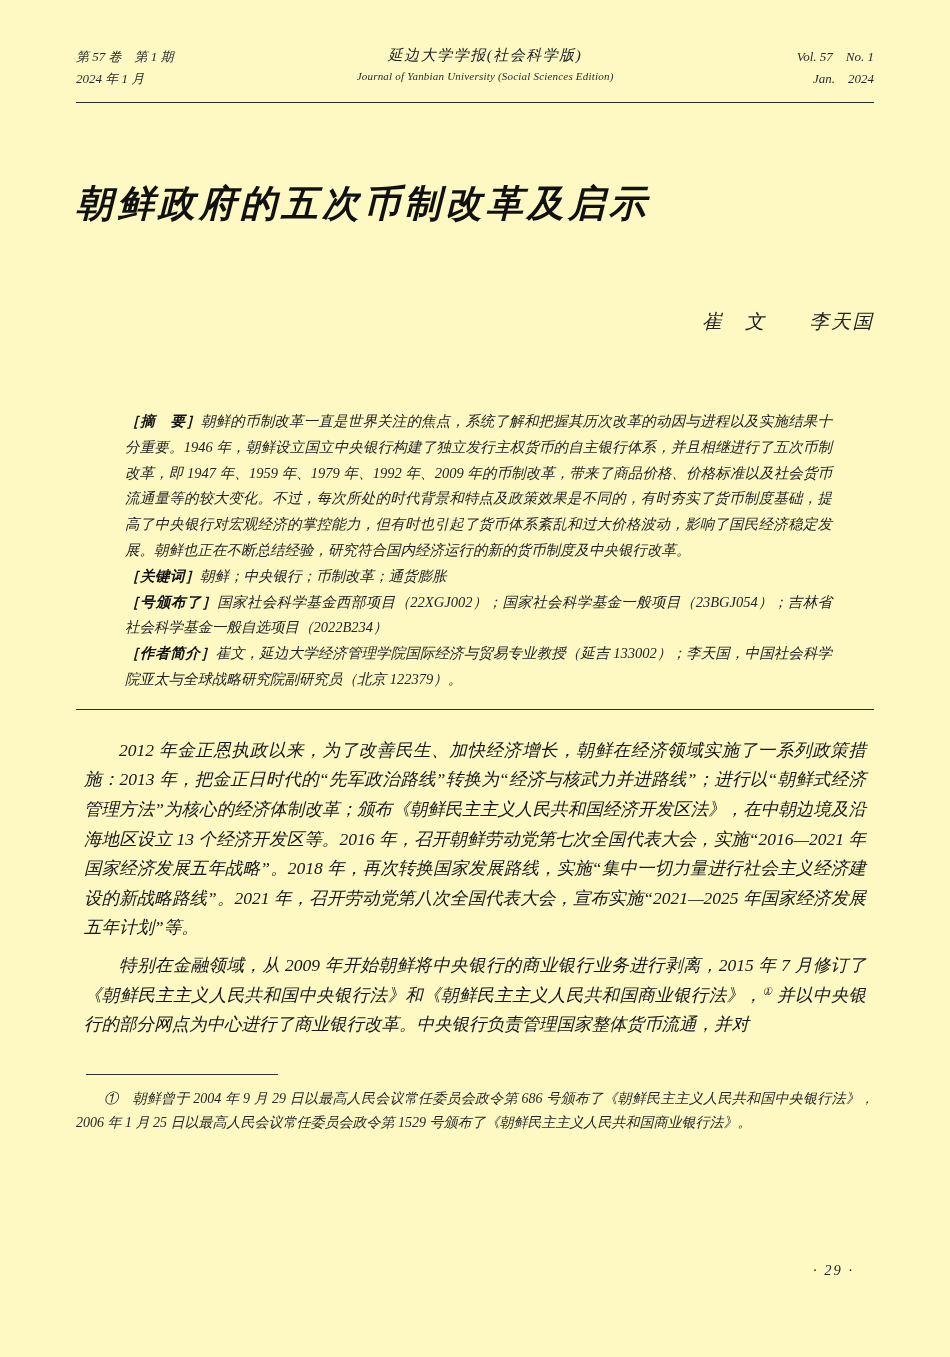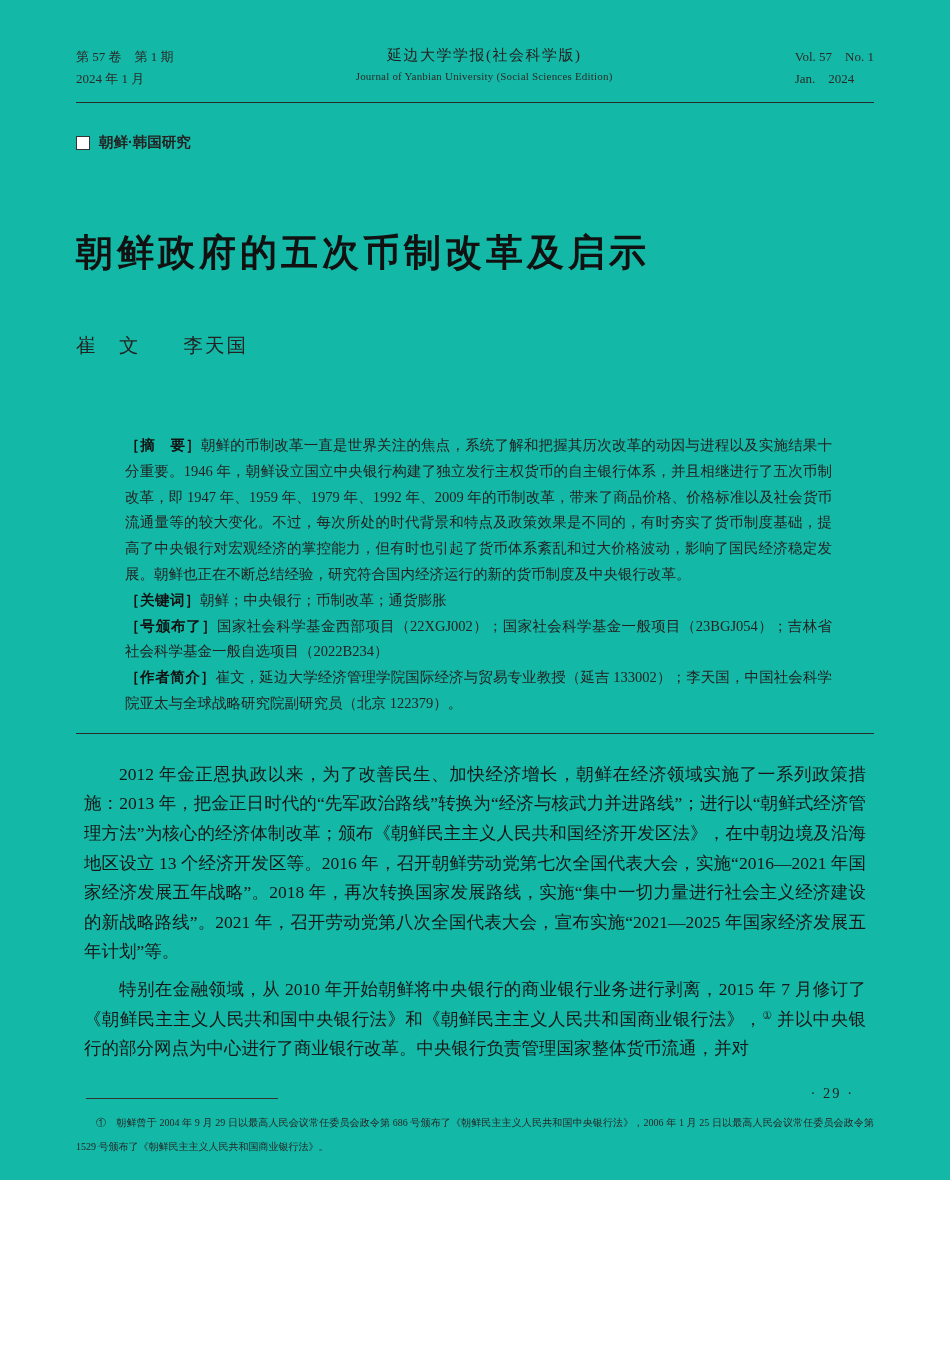--- a/index.html
+++ b/index.html
@@ -1,53 +1,53 @@
 <!DOCTYPE html>
 <html><head>
 <meta charset="utf-8">
 <style>
   html,body{margin:0;padding:0;background:#ffffff;}
   .page{
-    position:relative;width:950px;height:1180px;background:#14b8a6;color:#1b1b1b;
-    font-family:"Liberation Serif","DejaVu Serif",serif;overflow:hidden;
+    position:relative;width:950px;height:1357px;background:#fef9c3;color:#1b1b1b;
+    font-family:"Liberation Serif","DejaVu Serif",serif;overflow:hidden;font-style:italic;
   }
   .content{padding:46px 76px 0 76px;}
 
   
   .journal-header{display:flex;justify-content:space-between;align-items:flex-start;
     border-bottom:1.5px solid #2a2a2a;padding-bottom:12px;}
   .jh-side{font-size:13px;line-height:22px;color:#2a2a2a;white-space:nowrap;}
-  .jh-right{}
+  .jh-right{text-align:right;}
   .jh-center{text-align:center;flex:1;}
   .jh-cn{font-size:15px;letter-spacing:1.5px;color:#222;}
   .jh-en{font-size:11px;margin-top:5px;letter-spacing:.2px;color:#2a2a2a;}
 
   
   .section-row{margin-top:30px;display:flex;align-items:center;
     font-family:"Liberation Sans","DejaVu Sans",sans-serif;font-weight:700;font-size:14.5px;color:#222;}
   .square{width:12px;height:12px;border:1.6px solid #333;margin-right:9px;display:inline-block;background:#fff;}
 
   
   .article-title{margin-top:76px;text-align:left;font-size:37px;font-weight:700;letter-spacing:4px;color:#111;}
-  .authors{margin-top:54px;text-align:left;font-size:19.5px;letter-spacing:2px;color:#222;}
+  .authors{margin-top:79px;text-align:right;font-size:19.5px;letter-spacing:2px;color:#222;}
 
   
   .meta-block{margin:74px 42px 0 49px;font-size:14.5px;line-height:25.8px;text-align:justify;color:#222;}
   .meta-item{margin:0;}
   .meta-label{font-family:"Liberation Sans","DejaVu Sans",sans-serif;font-weight:700;letter-spacing:.5px;color:#111;}
   .divider{border:none;border-top:1.5px solid #2a2a2a;margin:16px 0 0 0;}
 
   
   .body-text{margin-top:26px;font-size:17.5px;line-height:29.6px;text-align:justify;color:#161616;}
   .body-text p{text-indent:2em;margin:8px;}
   sup.fnref{font-size:11px;vertical-align:6px;line-height:0;}
 
   
   .footnote-sep{width:192px;border:none;border-top:1.2px solid #333;margin:34px 0 0 10px;}
-  .footnote{margin-top:12px;font-size:10px;line-height:24.5px;text-align:justify;color:#262626;}
+  .footnote{margin-top:12px;font-size:14px;line-height:24.5px;text-align:justify;color:#262626;}
   .footnote p{text-indent:2em;margin:0;}
 
   
   .page-number{position:absolute;right:96px;bottom:78px;font-size:14.5px;letter-spacing:2px;color:#222;text-align:center;}
 </style>
 </head>
 <body>
 
 <div class="page">
   <div class="content">
@@ -60,40 +60,36 @@
       <div class="jh-center">
         <div class="jh-cn">延边大学学报(社会科学版)</div>
         <div class="jh-en">Journal of Yanbian University (Social Sciences Edition)</div>
       </div>
       <div class="jh-side jh-right">
         <div>Vol. 57　No. 1</div>
         <div>Jan.　2024</div>
       </div>
     </div>
 
-    <div class="section-row">
-      <span class="square"></span>
-      <span>朝鲜·韩国研究</span>
-    </div>
 
     <h1 class="article-title">朝鲜政府的五次币制改革及启示</h1>
     <div class="authors">崔　文　　李天国</div>
 
     <div class="meta-block">
       <p class="meta-item"><span class="meta-label">［摘　要］</span><span>朝鲜的币制改革一直是世界关注的焦点，系统了解和把握其历次改革的动因与进程以及实施结果十分重要。1946 年，朝鲜设立国立中央银行构建了独立发行主权货币的自主银行体系，并且相继进行了五次币制改革，即 1947 年、1959 年、1979 年、1992 年、2009 年的币制改革，带来了商品价格、价格标准以及社会货币流通量等的较大变化。不过，每次所处的时代背景和特点及政策效果是不同的，有时夯实了货币制度基础，提高了中央银行对宏观经济的掌控能力，但有时也引起了货币体系紊乱和过大价格波动，影响了国民经济稳定发展。朝鲜也正在不断总结经验，研究符合国内经济运行的新的货币制度及中央银行改革。</span></p>
       <p class="meta-item"><span class="meta-label">［关键词］</span><span>朝鲜；中央银行；币制改革；通货膨胀</span></p>
       <p class="meta-item"><span class="meta-label">［号颁布了］</span><span>国家社会科学基金西部项目（22XGJ002）；国家社会科学基金一般项目（23BGJ054）；吉林省社会科学基金一般自选项目（2022B234）</span></p>
       <p class="meta-item"><span class="meta-label">［作者简介］</span><span>崔文，延边大学经济管理学院国际经济与贸易专业教授（延吉 133002）；李天国，中国社会科学院亚太与全球战略研究院副研究员（北京 122379）。</span></p>
     </div>
 
     <hr class="divider">
 
     <div class="body-text">
       <p>2012 年金正恩执政以来，为了改善民生、加快经济增长，朝鲜在经济领域实施了一系列政策措施：2013 年，把金正日时代的“先军政治路线”转换为“经济与核武力并进路线”；进行以“朝鲜式经济管理方法”为核心的经济体制改革；颁布《朝鲜民主主义人民共和国经济开发区法》，在中朝边境及沿海地区设立 13 个经济开发区等。2016 年，召开朝鲜劳动党第七次全国代表大会，实施“2016—2021 年国家经济发展五年战略”。2018 年，再次转换国家发展路线，实施“集中一切力量进行社会主义经济建设的新战略路线”。2021 年，召开劳动党第八次全国代表大会，宣布实施“2021—2025 年国家经济发展五年计划”等。</p>
-      <p><span>特别在金融领域，从 2010 年开始朝鲜将中央银行的商业银行业务进行剥离，2015 年 7 月修订了《朝鲜民主主义人民共和国中央银行法》和《朝鲜民主主义人民共和国商业银行法》，</span><sup class="fnref">①</sup><span> 并以中央银行的部分网点为中心进行了商业银行改革。中央银行负责管理国家整体货币流通，并对</span></p>
+      <p><span>特别在金融领域，从 2009 年开始朝鲜将中央银行的商业银行业务进行剥离，2015 年 7 月修订了《朝鲜民主主义人民共和国中央银行法》和《朝鲜民主主义人民共和国商业银行法》，</span><sup class="fnref">①</sup><span> 并以中央银行的部分网点为中心进行了商业银行改革。中央银行负责管理国家整体货币流通，并对</span></p>
     </div>
 
     <hr class="footnote-sep">
     <div class="footnote">
       <p><span>①</span><span>　朝鲜曾于 2004 年 9 月 29 日以最高人民会议常任委员会政令第 686 号颁布了《朝鲜民主主义人民共和国中央银行法》，2006 年 1 月 25 日以最高人民会议常任委员会政令第 1529 号颁布了《朝鲜民主主义人民共和国商业银行法》。</span></p>
     </div>
 
   </div>
 
   <div class="page-number">· 29 ·</div>

